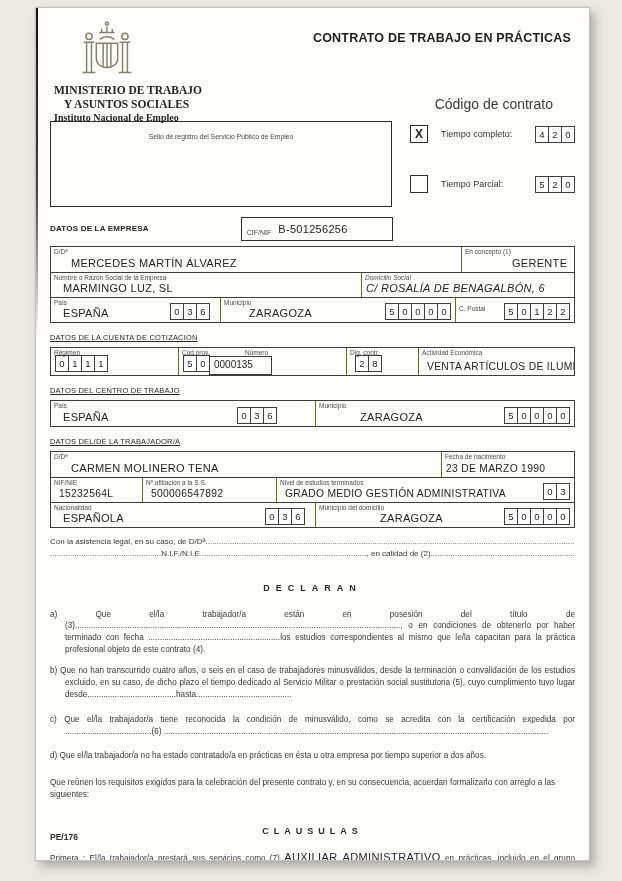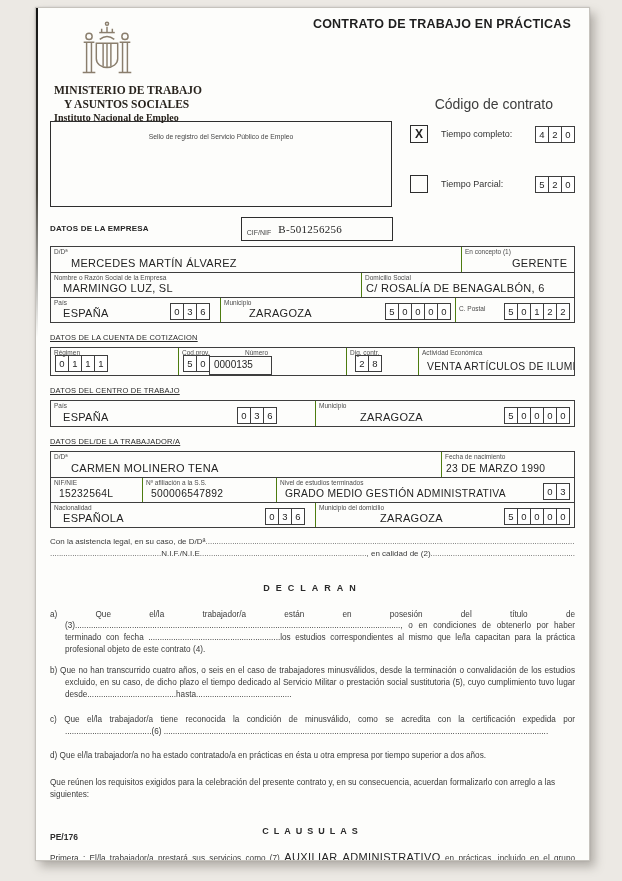--- a/index.html
+++ b/index.html
@@ -13,21 +13,21 @@
     position:absolute;left:35px;top:7px;width:555px;height:854px;
     background:#fdfdfb;border:1px solid #c6c3bd;box-sizing:border-box;
     box-shadow:5px 6px 9px rgba(90,85,76,.38), 0 0 2px rgba(0,0,0,.12);
     padding:0 14px;color:#2c2c2c;overflow:hidden;
   }
   .edge-artifact{position:absolute;left:0;top:0;width:2px;height:330px;
     background:linear-gradient(#151515 0%,#45423c 55%,rgba(120,115,105,0) 100%);}
   
   .hdr{position:relative;height:113px;}
   .arms{position:absolute;left:28px;top:10px;}
-  .doc-title{position:absolute;right:4px;top:9px;font-size:12.5px;font-weight:bold;color:#1e1e1e;letter-spacing:.2px;}
+  .doc-title{position:absolute;right:4px;top:23px;font-size:12.5px;font-weight:bold;color:#1e1e1e;letter-spacing:.2px;}
   .ministry{position:absolute;left:4px;top:76px;font-family:"Liberation Serif",serif;font-weight:bold;color:#29241e;line-height:1.2;}
   .m1{font-size:11.5px;}
   .m2{font-size:11.5px;margin-left:10px;}
   .m3{font-size:10px;font-family:Liberation Serif, serif;}
   .codigo{position:absolute;right:22px;top:88px;font-size:14px;color:#3d3d3d;}
   
   .sello-row{display:flex;}
   .sello{width:352px;height:86px;border:1.3px solid #2e2e2e;box-sizing:border-box;text-align:center;padding-top:3px;}
   .sello-label{font-size:6.8px;color:#474747;}
   .tipos{flex:1;padding-left:18px;padding-top:3px;}
@@ -39,39 +39,39 @@
   .dg{display:inline-flex;}
   .dg span{width:12px;height:15px;line-height:15px;border:1px solid #3e3e3e;margin-left:-1px;text-align:center;
            font-size:9.5px;color:#1f1f1f;background:#fff;}
   .dg span:first-child{margin-left:0;}
   
   .emp-head{display:flex;align-items:center;margin-top:9px;height:25px;}
   .emp-label{font-size:8px;font-weight:bold;color:#262626;letter-spacing:.2px;}
   .cifbox{margin-left:92px;width:152px;height:24px;border:1.3px solid #2e2e2e;box-sizing:border-box;
           display:flex;align-items:center;padding:0 5px;}
   .cif-label{font-size:7px;color:#444;margin-top:7px;}
-  .cif-value{font-size:11px;color:#222;margin-left:7px;letter-spacing:.3px;font-family:Liberation Serif, serif;}
+  .cif-value{font-size:11px;color:#222;margin-left:7px;letter-spacing:.3px;}
   
   .tbl{border:1.3px solid #3e3e3e;margin-top:5px;}
   .row{display:flex;height:25px;border-top:1px solid #3e3e3e;box-sizing:border-box;}
   .row:first-child{border-top:none;}
   .cell{position:relative;border-right:1px solid #4d7c0f;box-sizing:border-box;
         display:flex;align-items:flex-end;padding:0 4px 3px 4px;overflow:hidden;}
   .cell:last-child{border-right:none;}
   .tlabel{position:absolute;top:1px;left:3px;font-size:6.5px;color:#4c4c4c;white-space:nowrap;}
   .tlabel2{position:absolute;top:1px;left:66px;font-size:6.5px;color:#4c4c4c;white-space:nowrap;}
   .tvalue{font-size:11px;color:#242424;white-space:nowrap;letter-spacing:.3px;}
   .tvalue.sm{font-size:10.3px;}
   .cell .dg{align-self:center;margin-top:6px;}
   .numbox{border:1px solid #3e3e3e;height:17px;line-height:16px;font-size:10px;color:#242424;
           padding:0 18px 0 4px;margin-left:-1px;align-self:center;margin-top:10px;}
   .ml4{margin-left:4px;} .ml8{margin-left:8px;} .ml16{margin-left:16px;} .ml24{margin-left:24px;}
   .ml30{margin-left:30px;} .ml40{margin-left:40px;} .ml46{margin-left:46px;} .ml60{margin-left:60px;}
   .mla{margin-left:auto;} .mr6{margin-right:6px;} .mr34{margin-right:34px;}
-  .w100{width:100px;flex:none;} .w112{width:112px;flex:none;} .w212{width:212px;flex:none;}
+  .w100{width:100px;flex:none;} .w112{width:112px;flex:none;} .w212{width:212px;flex:none;font-style:italic;}
   .w170{width:170px;flex:none;} .w118{width:118px;flex:none;} .w128{width:128px;flex:none;}
   .w168{width:168px;flex:none;} .w72{width:72px;flex:none;} .w265{width:265px;flex:none;}
   .w132{width:132px;flex:none;} .w92{width:92px;flex:none;} .w134{width:134px;flex:none;text-align:right;}
   .fx1{flex:1;min-width:0;}
   .row27{height:27px;}
   .sec{font-size:7.5px;font-weight:normal;color:#2a2a2a;text-decoration:underline;margin-top:10px;letter-spacing:.2px;}
   
   .legal{margin-top:8px;font-size:8px;color:#3a3a3a;line-height:1.55;}
   .legal .line{white-space:nowrap;overflow:hidden;}
   .center-head{text-align:center;font-weight:bold;color:#2a2a2a;font-size:9px;letter-spacing:6px;}

